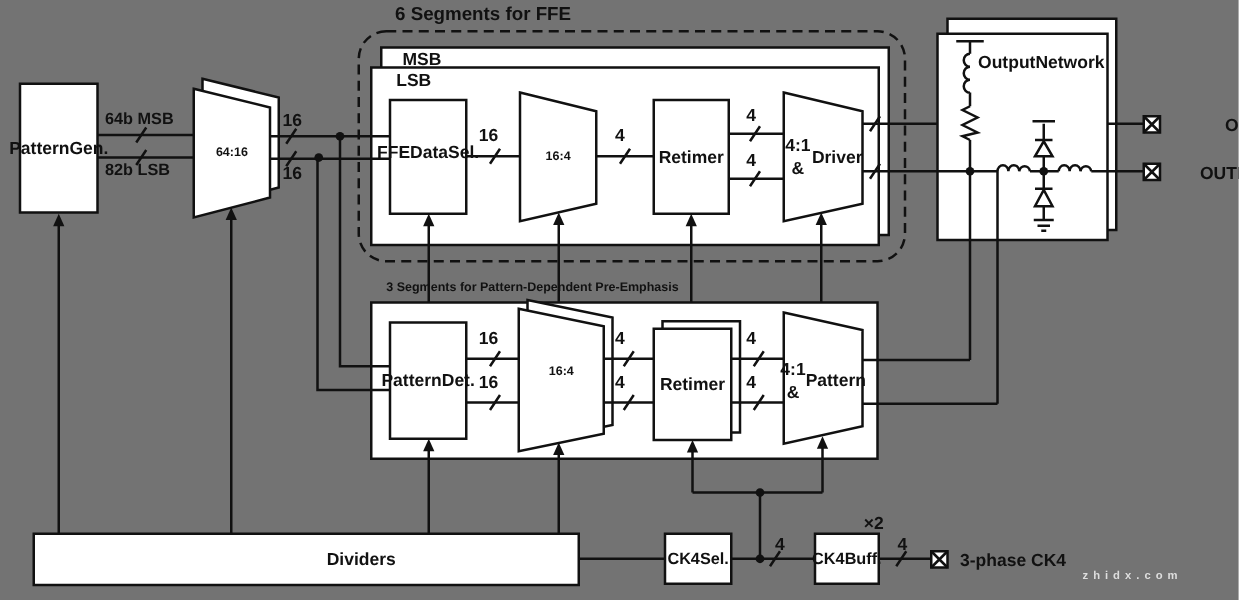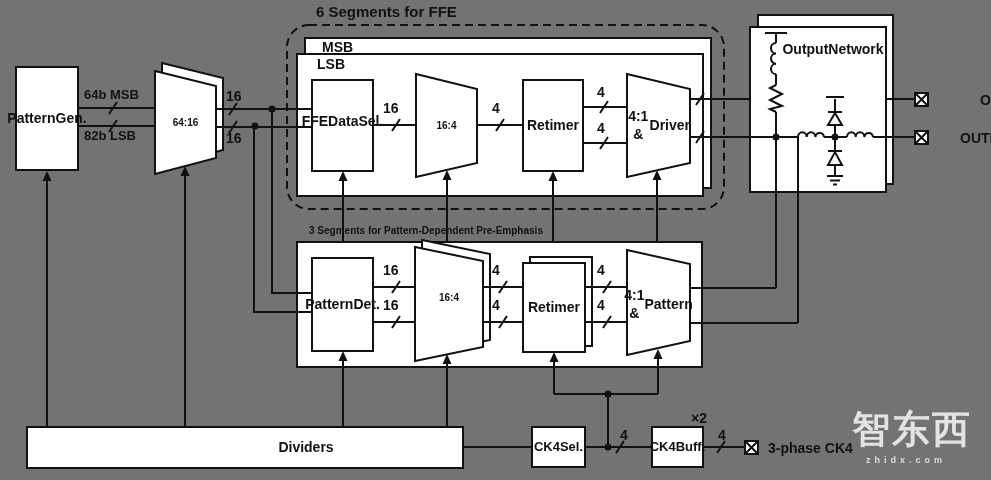--- a/index.html
+++ b/index.html
@@ -180,21 +180,21 @@
 <div class="cbox fs14" style="left:627px;top:274px;width:63px;height:60px;">
   <span>4:1 &amp;</span>
   <span>Pattern</span>
 </div>
 
 <div class="cbox fs14" style="left:788px;top:30px;width:90px;height:38px;">
   <span>Output</span>
   <span>Network</span>
 </div>
 
-<div class="cbox fs14" style="left:44px;top:427px;width:524px;height:41px;">Dividers</div>
+<div class="cbox fs14" style="left:27px;top:427px;width:524px;height:41px;">Dividers</div>
 <div class="cbox fs13" style="left:532px;top:427px;width:53px;height:40px;">
   <span>CK4</span>
   <span>Sel.</span>
 </div>
 <div class="cbox fs13" style="left:652px;top:427px;width:51px;height:40px;">
   <span>CK4</span>
   <span>Buff.</span>
 </div>
 
 <div class="lbl fs13" style="left:84px;top:88px;">64b MSB</div>
@@ -212,16 +212,15 @@
 <div class="lbl fs14" style="left:597px;top:262px;">4</div>
 <div class="lbl fs14" style="left:597px;top:297px;">4</div>
 <div class="lbl fs14" style="left:620px;top:427px;">4</div>
 <div class="lbl fs14" style="left:718px;top:427px;">4</div>
 <div class="lbl fs14" style="left:691px;top:410px;">×2</div>
 
 <div class="lbl fs14" style="left:932px;top:92px;margin-left:48px;">OUTP</div>
 <div class="lbl fs14" style="left:932px;top:130px;margin-left:28px;">OUTN</div>
 <div class="lbl fs14" style="left:768px;top:440px;">3-phase CK4</div>
 
-<div class="wm-logo">智东西</div>
 <div class="wm-site">zhidx.com</div>
 
 </div>
 
 </body></html>

